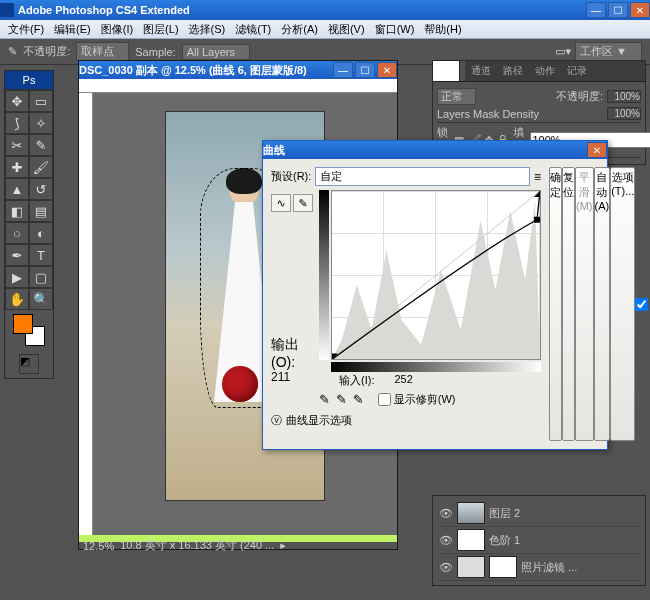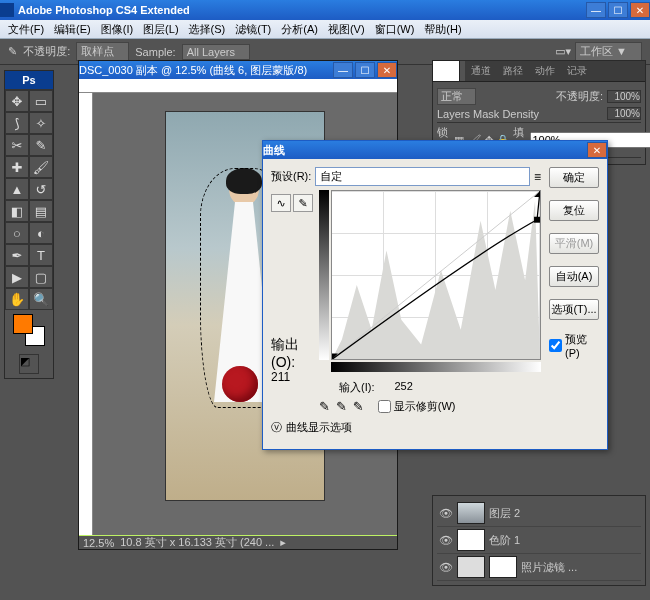--- a/index.html
+++ b/index.html
@@ -9,44 +9,44 @@
 .titlebar .title{flex:1;font-weight:bold}
 .winbtns{display:flex;gap:2px}
 .winbtn{width:20px;height:16px;background:#3d7dd6;border:1px solid #2659a8;display:flex;align-items:center;justify-content:center;color:#fff;font-size:10px}
 .winbtn.close{background:#d66a3d}
 .menubar{background:linear-gradient(#eaf0f8,#d7e0ee);height:19px;display:flex;align-items:center;padding:0 4px;gap:2px;border-bottom:1px solid #9ab;color:#000}
 .menubar span{padding:1px 4px;cursor:default}
 .optbar{background:#535353;height:26px;display:flex;align-items:center;padding:0 8px;gap:6px;color:#ccc;border-bottom:1px solid #333}
 .optbar .dd{background:#6a6a6a;border:1px solid #444;padding:1px 14px 1px 4px;color:#ccc;position:relative}
 .workspace-btn{margin-left:auto;display:flex;align-items:center;gap:4px}
 .toolbox{position:absolute;left:4px;top:70px;width:50px;background:#535353;border:1px solid #2a2a2a}
-.psbadge{background:#0a3d8f;color:#fff;text-align:center;padding:3px;font-weight:bold;border-bottom:1px solid #333}
+.psbadge{background:#0a3d8f;color:#fff;text-align:center;padding:3px;font-weight:normal;border-bottom:1px solid #333}
 .tools{display:grid;grid-template-columns:1fr 1fr}
 .tool{height:22px;display:flex;align-items:center;justify-content:center;border:1px solid #333;background:#535353;color:#ddd;font-size:13px}
 .swatches{padding:4px;display:flex;flex-direction:column;align-items:center;gap:2px}
 .fgbg{position:relative;width:32px;height:32px}
 .fg{position:absolute;width:20px;height:20px;background:#ff7a00;border:1px solid #000;z-index:2}
 .bg{position:absolute;right:0;bottom:0;width:20px;height:20px;background:#fff;border:1px solid #000}
 .qmask{width:20px;height:20px;border:1px solid #333;background:#535353;margin-top:6px}
 
 .docwin{position:absolute;left:78px;top:60px;width:320px;height:490px;background:#535353;border:1px solid #1a1a1a}
 .docwin .titlebar{height:18px;font-size:10px}
-.docwin .titlebar .title{font-weight:normal}
+.docwin .titlebar .title{font-weight:bold}
 .ruler-h{height:14px;background:#fff;border-bottom:1px solid #888}
 .docbody{display:flex;height:calc(100% - 46px)}
 .ruler-v{width:14px;background:#fff;border-right:1px solid #888}
 .canvas{flex:1;background:#6a6a6a;display:flex;align-items:flex-start;justify-content:center;padding:18px 0;overflow:hidden}
 .photo{width:160px;height:390px;background:linear-gradient(#8fa8b0 0%,#b8c8cc 35%,#d4cdb8 55%,#bfae8a 100%);position:relative;border:1px solid #333}
 .figure{position:absolute;left:38px;top:60px;width:80px;height:280px}
 .head{width:30px;height:34px;background:#e8c9a8;border-radius:50%;margin:0 auto}
 .hair{position:absolute;top:-4px;left:22px;width:36px;height:26px;background:#1a1a1a;border-radius:50% 50% 40% 40%}
 .dress{width:60px;height:200px;background:#f8f8f8;margin:-4px auto 0;clip-path:polygon(35% 0,65% 0,72% 20%,100% 100%,0 100%,28% 20%)}
 .bouquet{position:absolute;bottom:50px;left:18px;width:36px;height:36px;background:#b81820;border-radius:50%;box-shadow:inset -4px -4px 8px #7a0810}
 .sel-path{position:absolute;top:56px;left:34px;width:88px;height:240px;border:1px dashed #000;border-radius:40% 40% 20% 20%/20% 20% 40% 40%}
-.statusbar{height:14px;background:#535353;border-top:1px solid #bef264;display:flex;align-items:center;color:#ccc;font-size:10px;padding:0 4px;gap:6px}
+.statusbar{height:14px;background:#535353;border-top:7px solid #bef264;display:flex;align-items:center;color:#ccc;font-size:10px;padding:0 4px;gap:6px}
 
 .panels{position:absolute;right:4px;top:60px;width:214px}
 .panel{background:#535353;border:1px solid #2a2a2a;margin-bottom:2px}
 .ptabs{display:flex;background:#3c3c3c;border-bottom:1px solid #222}
 .ptab{padding:3px 6px;color:#aaa;font-size:10px}
 .ptab.active{background:#535353;color:#ddd}
 .pbody{padding:4px;color:#ccc;font-size:10px}
 .lrow{display:flex;align-items:center;gap:4px;margin:2px 0}
 .lrow .dd{background:#6a6a6a;border:1px solid #444;padding:0 12px 0 3px;flex:0 0 auto}
 .lrow input{width:34px;background:#4a4a4a;border:1px solid #333;color:#ccc;font-size:10px;text-align:right}
@@ -66,25 +66,25 @@
 .crow select,.crow .sel{border:1px solid #7a9ac9;background:#fff;padding:1px 4px 1px 4px;font-size:11px}
 .ctools{display:flex;gap:2px;margin:4px 0}
 .ctool{width:20px;height:18px;border:1px solid #999;background:#f4f4f0;display:flex;align-items:center;justify-content:center;font-size:11px}
 .graphwrap{display:flex;gap:2px}
 .vgrad{width:10px;height:170px;background:linear-gradient(#000,#fff)}
 .graph{width:210px;height:170px;border:1px solid #888;background:#fff;position:relative}
 .grid{position:absolute;inset:0;background:repeating-linear-gradient(0deg,transparent 0,transparent 41px,#ddd 41px,#ddd 42px),repeating-linear-gradient(90deg,transparent 0,transparent 51px,#ddd 51px,#ddd 52px)}
 .hist{position:absolute;inset:0}
 .curve{position:absolute;inset:0}
 .hgrad{width:210px;height:10px;background:linear-gradient(90deg,#000,#fff);margin-left:12px;margin-top:2px}
-.outputs{display:flex;gap:20px;margin-top:8px;color:#000;font-size:10px}
+.outputs{display:flex;gap:20px;margin-top:1px;color:#000;font-size:10px}
 .droppers{display:flex;gap:6px;margin-top:4px;align-items:center;color:#000}
 .dropper{font-size:13px}
 .expand{margin-top:6px;color:#000;display:flex;align-items:center;gap:4px}
-.cright{width:62px;display:flex;flex-direction:column;gap:12px}
+.cright{width:62px;display:flex;gap:0}
 .cbtn{border:1px solid #888;background:linear-gradient(#fff,#e4e4e0);padding:2px 0;text-align:center;color:#000;font-size:11px;border-radius:2px}
 .cbtn.dis{color:#999}
 .chk{display:flex;align-items:center;gap:3px;color:#000;font-size:10px;}
 .menuicon{margin-left:auto;font-size:12px}
 </style>
 </head>
 <body>
 
 <div class="titlebar">
   <div class="icon"></div>

